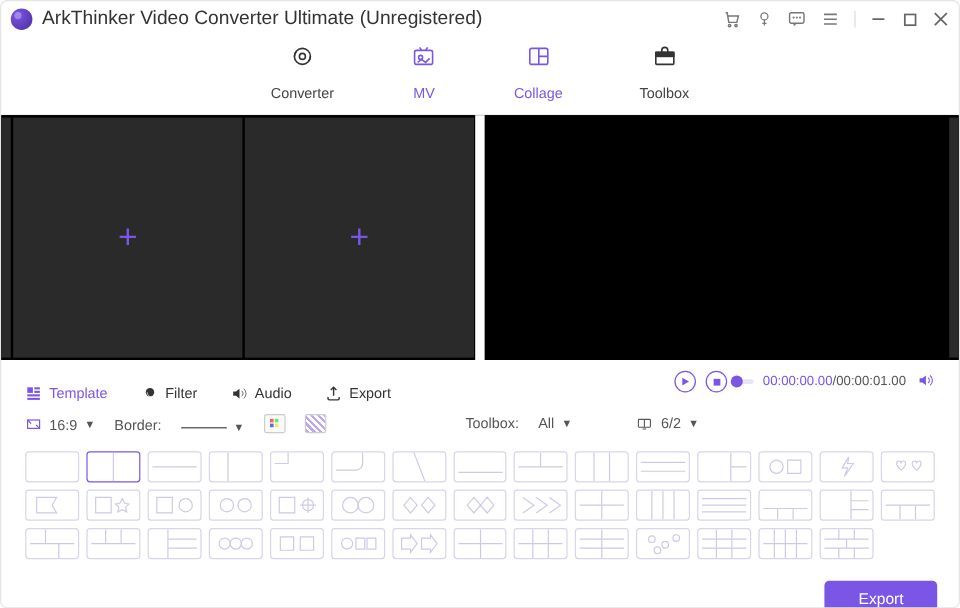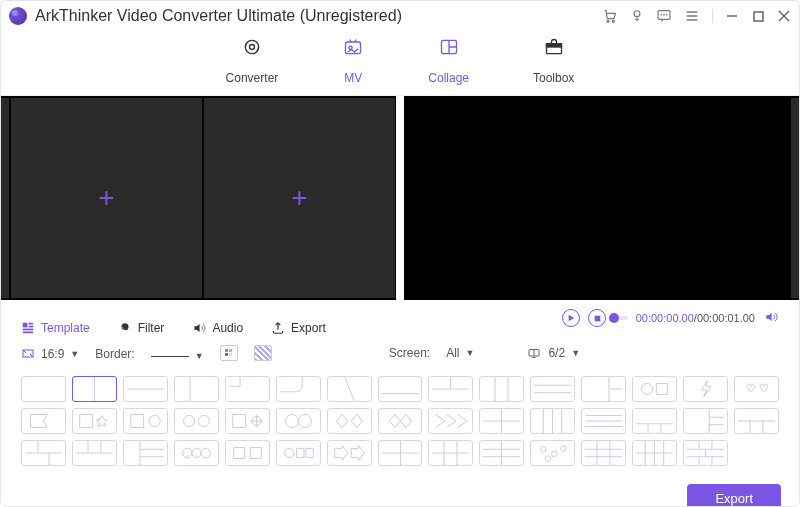--- a/index.html
+++ b/index.html
@@ -250,21 +250,21 @@
         <svg width="10" height="10">
           <rect x="1" y="1" width="3" height="3" fill="#e66"></rect>
           <rect x="5" y="1" width="3" height="3" fill="#6e6"></rect>
           <rect x="1" y="5" width="3" height="3" fill="#66e"></rect>
           <rect x="5" y="5" width="3" height="3" fill="#ee6"></rect>
         </svg>
       </div>
     <div class="swatch-btn hatch"></div>
   </div>
   <div style="flex:.3"></div>
-  <span>Screen:</span>
+  <span>Toolbox:</span>
   <div class="select-like">
     <span>All</span>
     <span class="caret">▼</span>
   </div>
   <div style="width:20px"></div>
   <div class="select-like">
     <svg width="16" height="12" viewBox="0 0 24 24" fill="none" stroke="#555" stroke-width="1.8">
         <rect x="2" y="5" width="20" height="13" rx="1"></rect>
         <line x1="12" y1="5" x2="12" y2="18"></line>
         <line x1="9" y1="21" x2="15" y2="21"></line>

